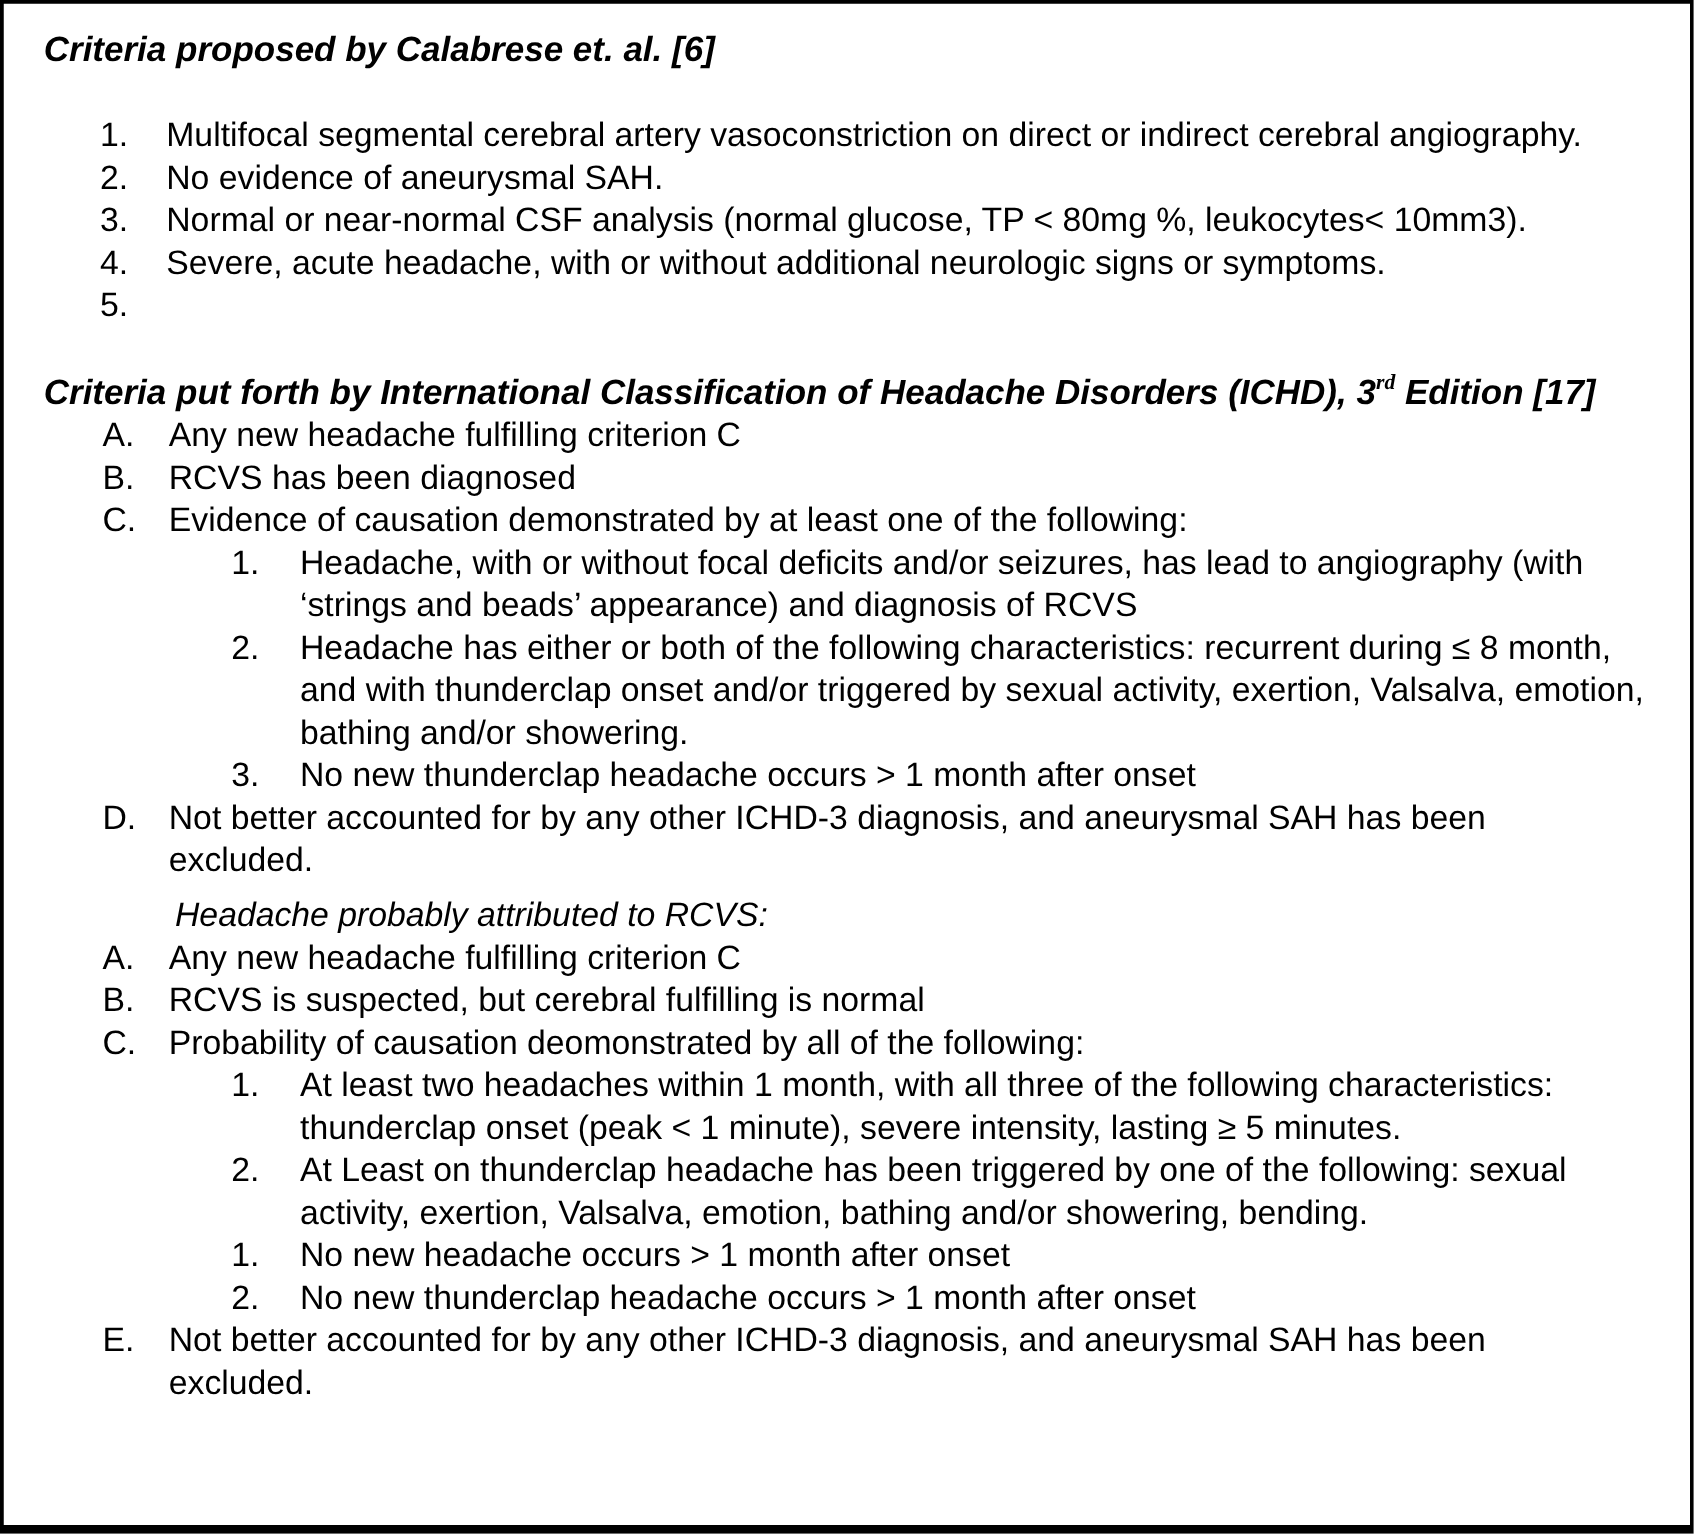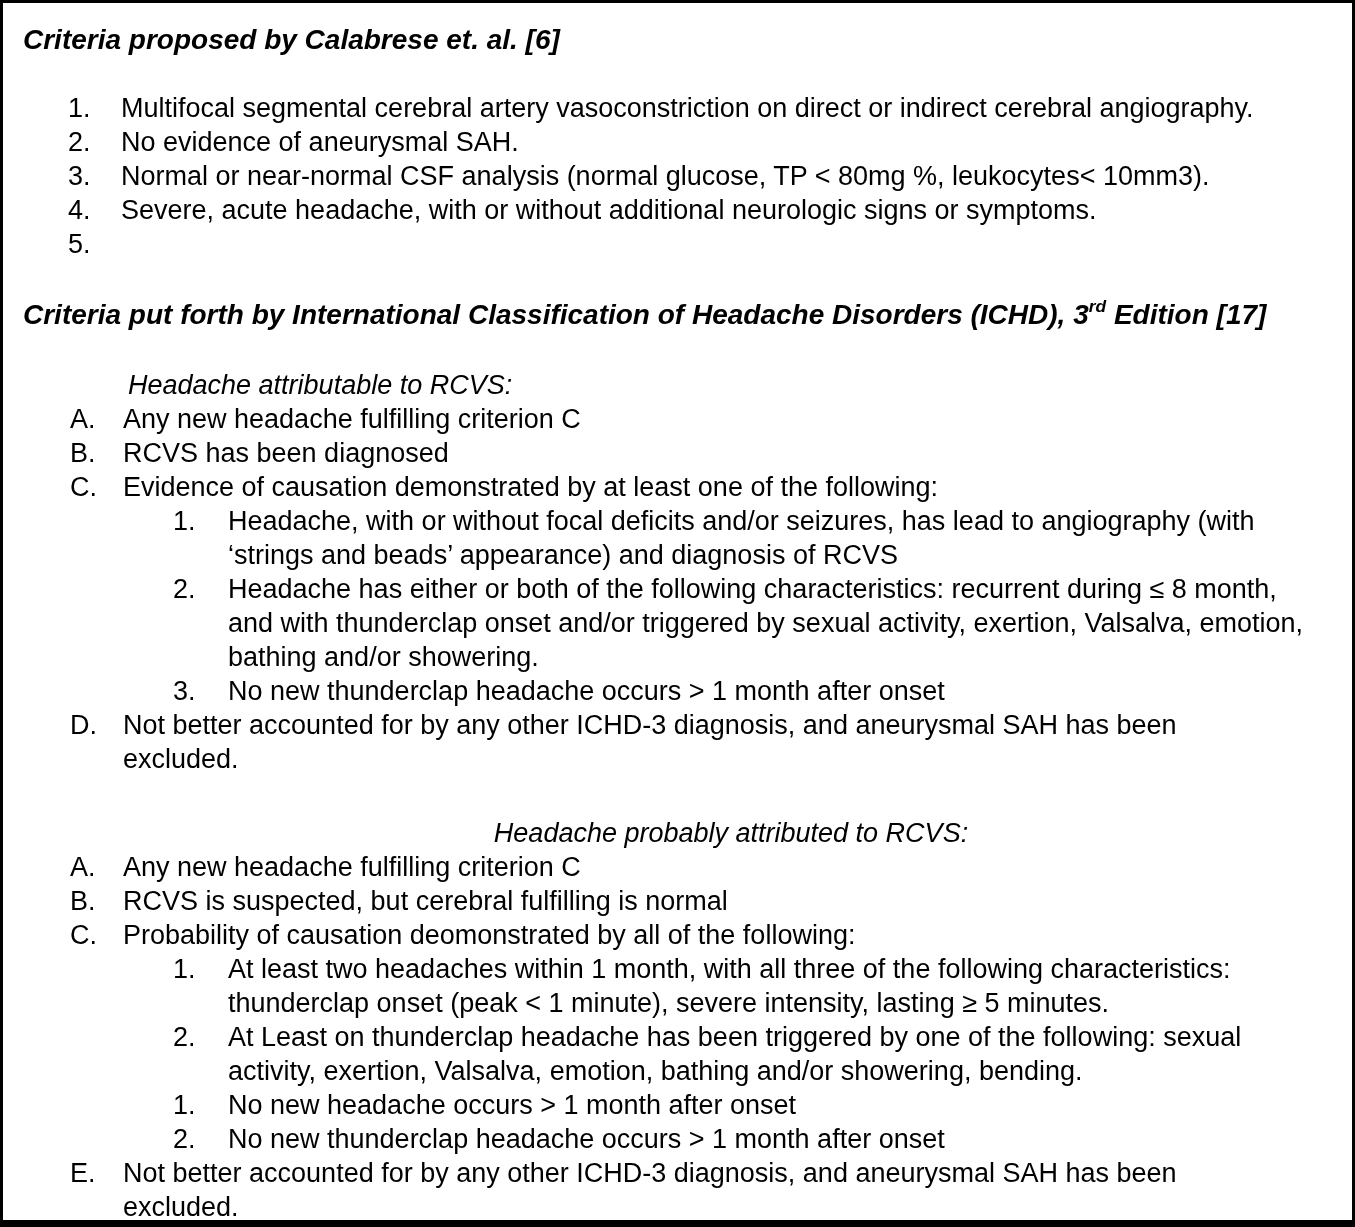--- a/index.html
+++ b/index.html
@@ -8,49 +8,50 @@
     background: #e8e8e8;
   }
   .page {
     position: relative;
     width: 1355px;
     height: 1227px;
     box-sizing: border-box;
     background: #ffffff;
     border: 3px solid #000000;
     border-bottom-width: 7px;
-    padding: 20px 18px 0 20px;
+    padding: 20px 18px 0 32px;
     overflow: hidden;
     font-family: "Liberation Sans", "DejaVu Sans", sans-serif;
     font-size: 27px;
     line-height: 34px;
     color: #000000;
   }
   .section-heading {
     font-size: 28px;
     font-weight: bold;
     font-style: italic;
     line-height: 34px;
     white-space: nowrap;
   }
   .section-heading sup {
     font-size: 0.62em;
     font-weight: bold;
     font-style: italic;
     position: relative;
     top: -2px;
+    font-family: Liberation Serif, serif;
   }
   .h2 { margin-top: 30px; }
   .list1 { margin-top: 34px; }
   .subheading {
     font-style: italic;
     margin-left: 105px;
     margin-top: 36px;
   }
-  .subheading2 { margin-top: 40px; text-align: center; }
+  .subheading2 { margin-top: 10px; }
   .item { display: flex; align-items: flex-start; }
   .item .marker { flex: 0 0 auto; }
   .item .text { flex: 0 1 auto; }
   
   .num-item { margin-left: 45px; }
   .num-item .marker { width: 53px; }
   .num-item .text { max-width: 1220px; }
   
   .letter-item { margin-left: 47px; }
   .letter-item .marker { width: 53px; }
@@ -84,21 +85,20 @@
       <span class="marker">4.</span>
       <span class="text">Severe, acute headache, with or without additional neurologic signs or symptoms.</span>
     </div>
     <div class="item num-item">
       <span class="marker">5.</span>
     </div>
   </div>
 
   <div class="section-heading h2"><span>Criteria put forth by International Classification of Headache Disorders (ICHD), 3</span><sup>rd</sup><span> Edition [17]</span></div>
 
-  <div class="subheading">Headache attributable to RCVS:</div>
 
   <div>
     <div class="item letter-item">
       <span class="marker">A.</span>
       <span class="text">Any new headache fulfilling criterion C</span>
     </div>
     <div class="item letter-item">
       <span class="marker">B.</span>
       <span class="text">RCVS has been diagnosed</span>
     </div>

